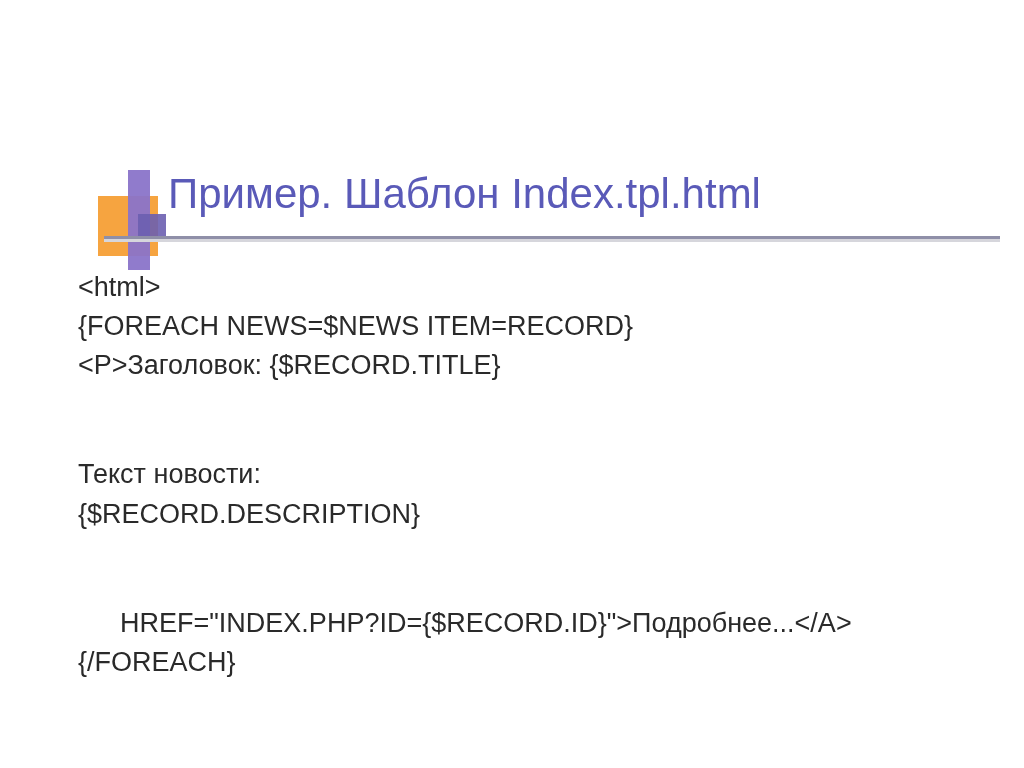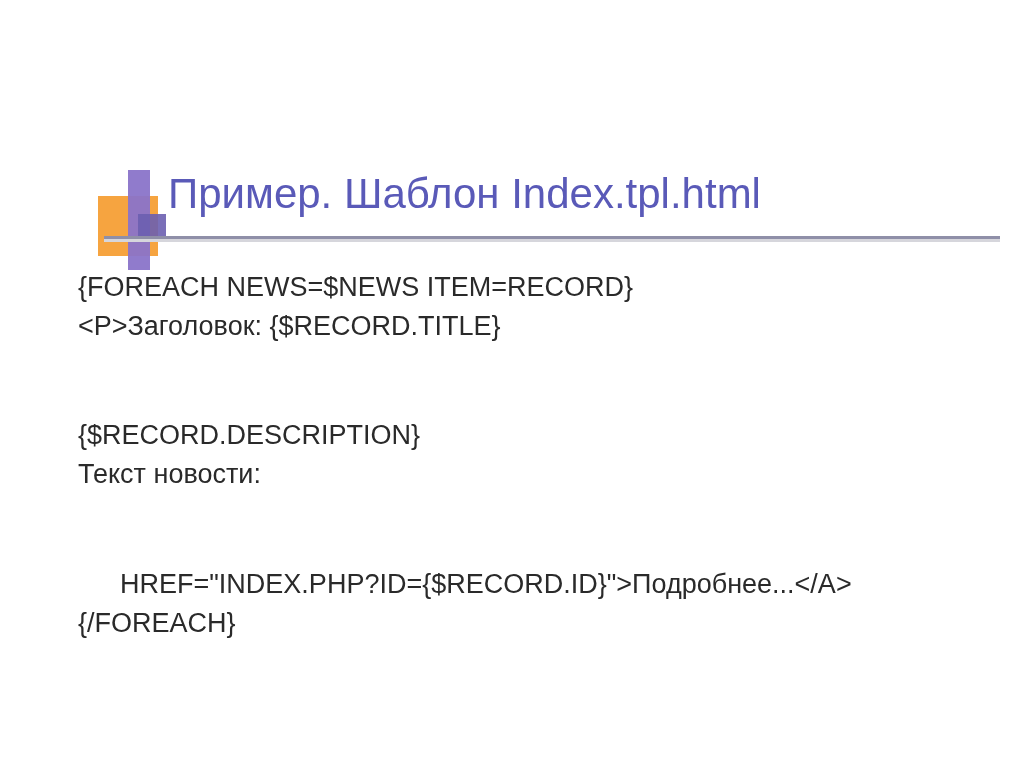--- a/index.html
+++ b/index.html
@@ -59,22 +59,23 @@
   <div class="deco-v"></div>
   <div class="deco-p"></div>
 </div>
 
 <div class="title">Пример. Шаблон Index.tpl.html</div>
 
 <div class="rule"></div>
 <div class="rule-shadow"></div>
 
 <div class="body">
+  <p>&lt;html&gt;</p>
   <p>{FOREACH NEWS=$NEWS ITEM=RECORD}</p>
   <p>&lt;P&gt;Заголовок: {$RECORD.TITLE}</p>
   <div class="gap"></div>
+  <p>Текст новости:</p>
   <p> {$RECORD.DESCRIPTION}</p>
-  <p>Текст новости:</p>
   <div class="gap"></div>
   <p class="indent">HREF="INDEX.PHP?ID={$RECORD.ID}"&gt;Подробнее...&lt;/A&gt;</p>
   <p>{/FOREACH}</p>
   <div class="gap"></div>
 </div>
 
 </body></html>

